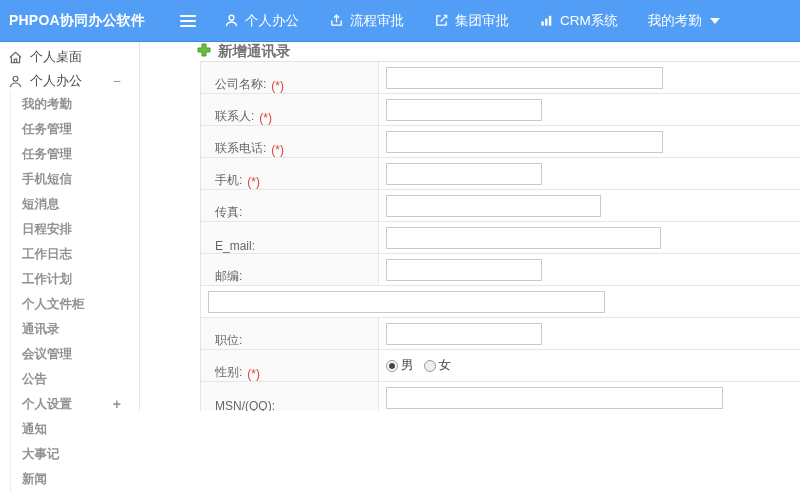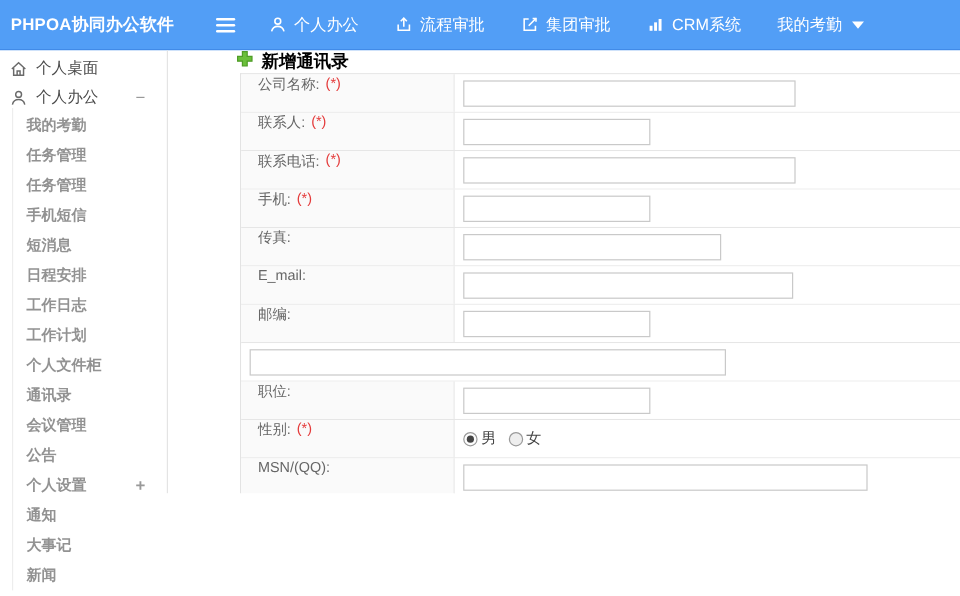--- a/index.html
+++ b/index.html
@@ -37,28 +37,28 @@
   .sub-item { height:25px; line-height:25px; padding-left:11px; color:#929292;
     font-size:12.5px; cursor:pointer; display:flex; align-items:center;font-weight:bold; }
   .sub-item .toggle { margin-left:auto; margin-right:18px; color:#999;
     font-size:14px; }
 
   
   .main { flex:1; position:relative; background:#fff; overflow:hidden;
     display:flex; flex-direction:column; }
   .title-row { height:45px; display:flex; align-items:center; padding-left:57px;
     gap:7px; }
-  .page-title { font-size:14.5px; font-weight:bold; color:#000000; }
+  .page-title { font-size:14.5px; font-weight:bold; color:#737373; }
   .plus-icon { display:block; }
 
   .form-table { margin-left:60px; width:645px; border:1px solid #e3e3e3;
     border-bottom:none; }
   .form-row { display:flex; height:32px; border-bottom:1px solid #e6e6e6; }
   .cell-label { width:178px; background:#fafafa; border-right:1px solid #e6e6e6;
-    display:flex; align-items:flex-start; padding-left:14px; font-size:12px;
+    display:flex; align-items:flex-end; padding-left:14px; font-size:12px;
     color:#666; white-space:nowrap; }
   .cell-label .req { color:#e43b3b; margin-left:5px; }
   .cell-field { flex:1; display:flex; align-items:center; padding-left:7px;
     background:#fff; }
   .cell-field input[type=text] { height:22px; border:1px solid #c9c9c9;
     background:#fff; font-size:12px; padding:0 4px; outline:none; }
 
   .radio-group { display:flex; align-items:center; gap:10px; font-size:12.5px;
     color:#444; }
   .radio-opt { display:flex; align-items:center; gap:3px; cursor:pointer; }

